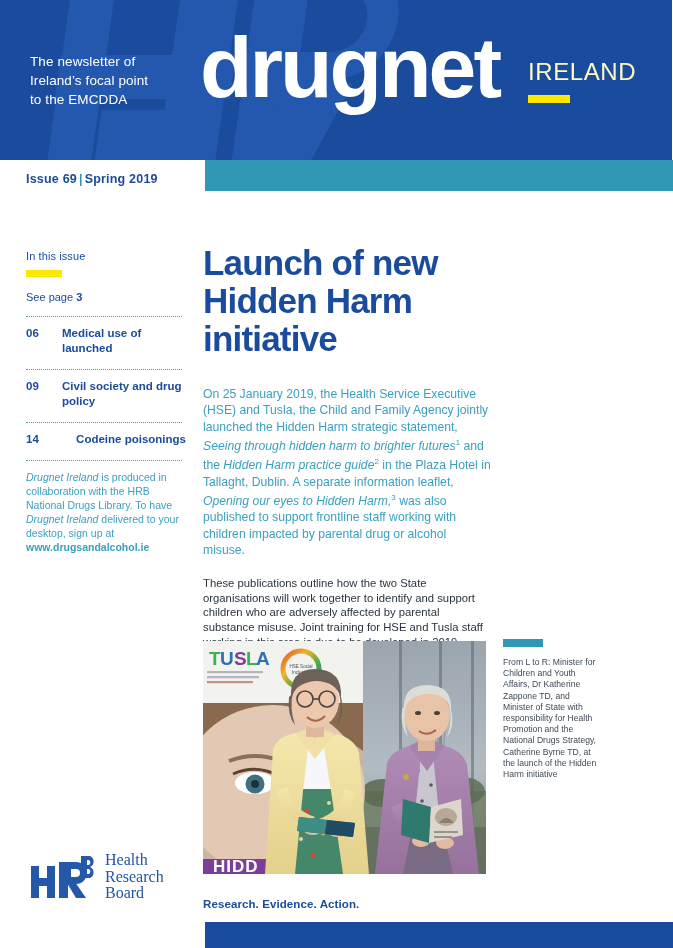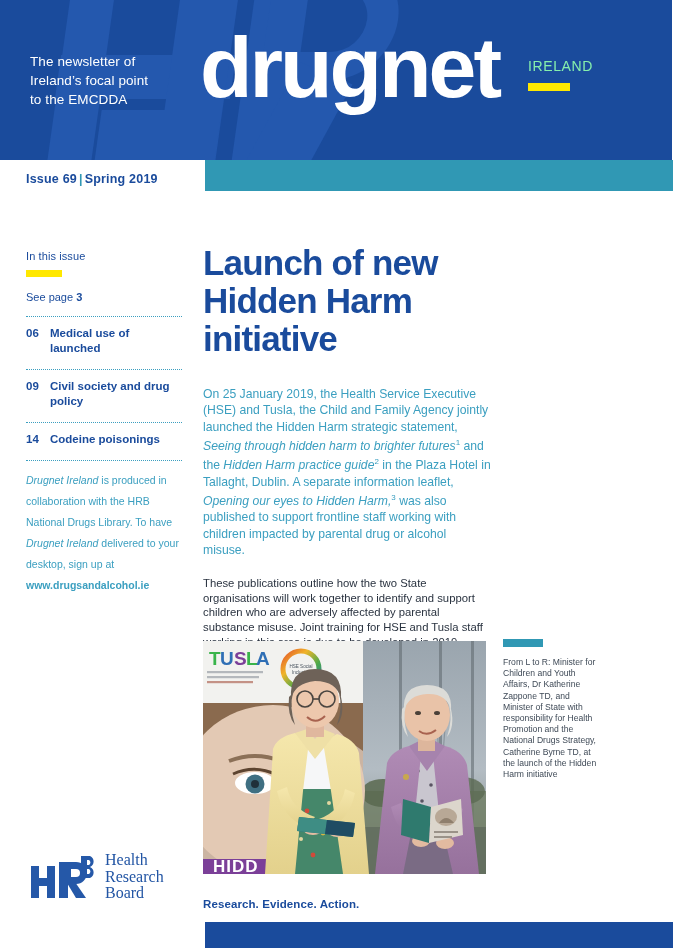--- a/index.html
+++ b/index.html
@@ -50,21 +50,21 @@
   }
   .brand {
     position:absolute; left:200px; top:24px;
     color:#ffffff; font-size:86px; line-height:86px;
     font-weight:bold; letter-spacing:-3px; z-index:5;
   }
   .ireland {
     position:absolute; left:528px; top:58px; z-index:5;
   }
   .ireland-word {
-    color:#86efac; font-size:14px; font-weight:normal;
+    color:#fef9c3; font-size:24px; font-weight:normal;
     letter-spacing:.6px; display:block;
   }
   .ireland-dash {
     display:block; width:42px; height:8px;
     background:#ffe800; margin-top:9px;
   }
 
   
   .teal-bar {
     position:absolute; left:205px; top:160px;
@@ -90,31 +90,31 @@
     line-height:19.5px; letter-spacing:-.1px;
   }
   .feature-page {
     font-size:11px; color:#1a4b9c; margin-top:2px;
   }
   .feature-page b { font-weight:bold; }
   .dotrule {
     border-top:1.4px dotted #3b9fc0;
     margin:13px 0 9px 0; width:156px;
   }
-  .toc-row { display:flex; gap:7px; align-items:flex-start; }
+  .toc-row { display:flex; gap:7px; align-items:flex-start;justify-content:space-between; }
   .toc-num {
     font-size:11.5px; font-weight:bold; color:#1a4b9c;
     min-width:17px; line-height:15px;
   }
   .toc-label {
     font-size:11.5px; font-weight:bold; color:#1a4b9c;
     line-height:15px; max-width:124px;
   }
   .disclaimer {
-    font-size:10.5px; line-height:21px; color:#3b9fc0;
+    font-size:10.5px; line-height:14px; color:#3b9fc0;
     margin-top:4px;
   }
   .disclaimer i { font-style:italic; }
   .disclaimer b { font-weight:bold; }
 
   
   .hrb { position:absolute; left:31px; top:852px; display:flex; align-items:center; gap:8px; }
   .hrb-mark { position:relative; width:66px; height:42px; }
   .hrb-mark svg { display:block; }
   .hrb-words {

